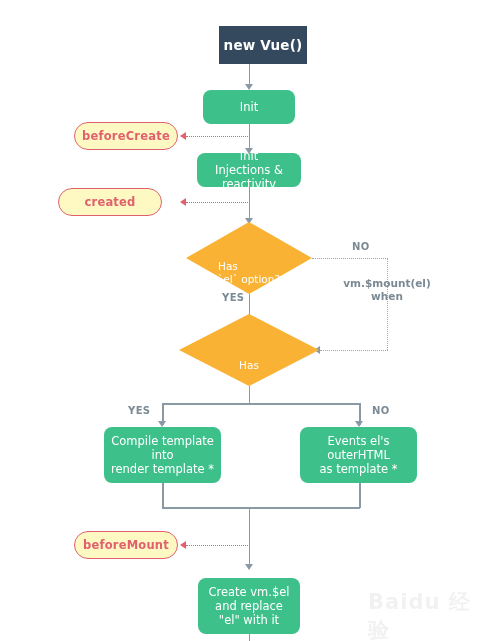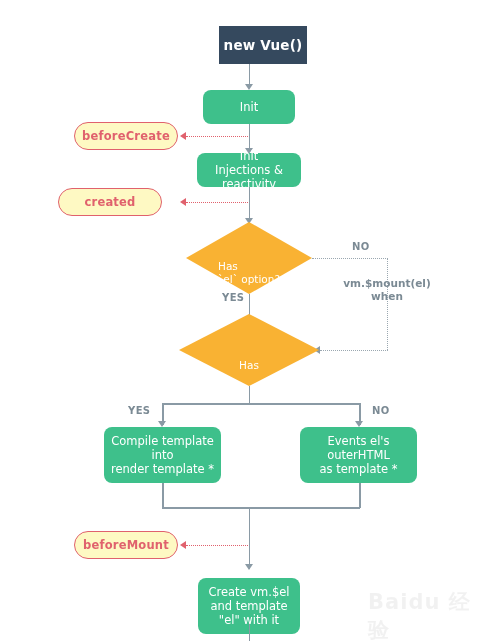--- a/index.html
+++ b/index.html
@@ -183,21 +183,21 @@
   <div class="arrow" style="left:244.7px;top:564px;"></div>
 
   <div class="node hook" style="left:74px;top:531px;width:104px;height:28px;">
     <span>beforeMount</span>
   </div>
   <div class="dotr" style="left:186px;top:545px;width:62px;"></div>
   <div class="arrow-left" style="left:180px;top:540.5px;"></div>
 
   <div class="node proc" style="left:198px;top:572px;width:102px;height:56px;flex-direction:column;margin-top:6px;">
     <span>Create vm.$el</span>
-    <span>and template</span>
+    <span>and replace</span>
     <span>"el" with it</span>
   </div>
 
   <div class="ln lnv" style="left:248.5px;top:624px;height:17px;"></div>
 
   <div class="wm" style="left:368px;top:588px;width:124px;">
     <div class="wm-main">Baidu 经验</div>
 
   </div>
 

